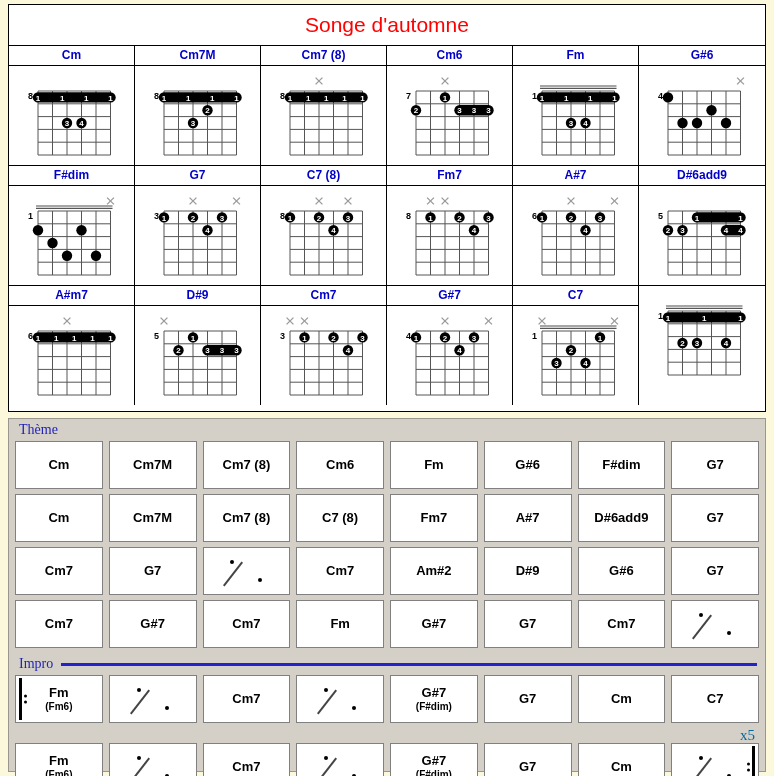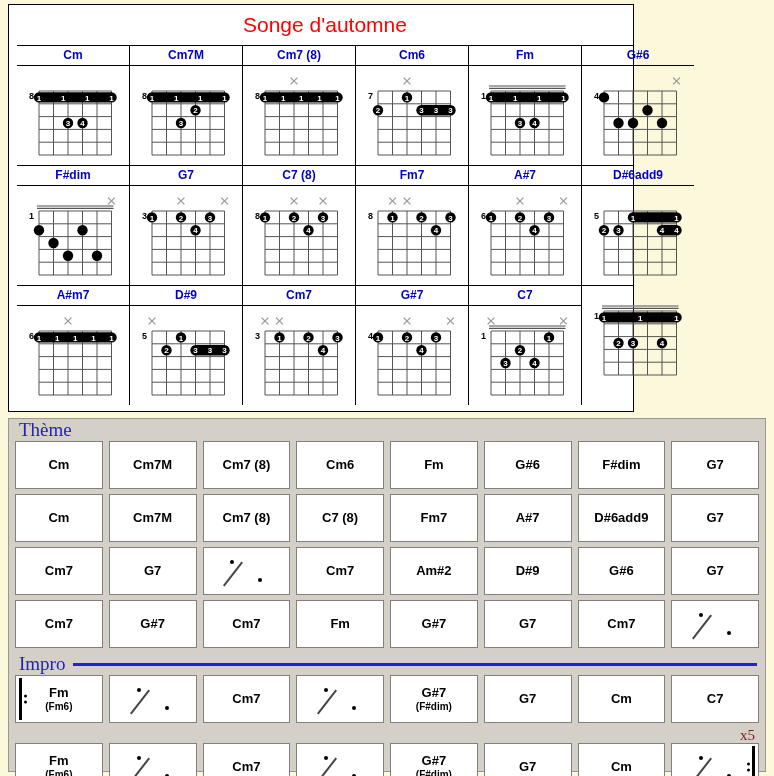--- a/index.html
+++ b/index.html
@@ -4,22 +4,22 @@
 <style>
   html,body{margin:0;padding:0;}
   body{
     width:774px;height:776px;
     background:#fbf8dc;
     font-family:"Liberation Sans",sans-serif;
     overflow:hidden;
   }
   
   .sheet{
-    position:absolute;left:8px;top:4px;width:626px;height:408px;
-    background:#ffffff;border:1px solid #000;box-sizing:border-box;padding-left:8px;
+    position:absolute;left:8px;top:4px;width:758px;height:408px;
+    background:#ffffff;border:1px solid #000;box-sizing:border-box;
   }
   .title{
     height:40px;line-height:40px;text-align:center;
     color:#ff0000;font-size:21px;font-family:"Liberation Sans",sans-serif;
     border-bottom:1px solid #000;
   }
   
   .chordrows{display:block;}
   .chordrow{display:flex;border-bottom:1px solid #000;}
   .chordrow:last-child{border-bottom:none;}
@@ -43,21 +43,21 @@
   .prog{
     position:absolute;left:8px;top:418px;width:758px;height:354px;
     background:#d4d0c8;border:1px solid #9a968e;box-sizing:border-box;
     padding:0 6px;
   }
   .sectionhdr{
     position:relative;height:22px;display:flex;align-items:center;
   }
   .sectionhdr .lbl{
     font-family:"Liberation Serif",serif;
-    font-size:19px;color:#2222bb;padding-left:4px;padding-right:8px;
+    font-size:14px;color:#2222bb;padding-left:4px;padding-right:8px;
     white-space:nowrap;
   }
   .sectionhdr .rule{
     flex:1;height:3px;background:#2222cc;margin-right:2px;
   }
   .gridrow{display:flex;gap:6px;margin-bottom:5px;align-items:stretch;}
   .cell{
     position:relative;
     flex:1 1 0;height:48px;
     background:#ffffff;border:1px solid #808080;
@@ -85,21 +85,21 @@
   .repstart .dots{position:absolute;left:6px;top:50%;transform:translateY(-50%);}
   .repstart .dots span{display:block;width:3px;height:3px;background:#000;border-radius:50%;margin:3px 0;}
   .repend{
     position:absolute;right:2px;top:2px;bottom:2px;width:10px;
   }
   .repend .thick{position:absolute;right:1px;top:0;bottom:0;width:3px;background:#000;}
   .repend .dots{position:absolute;right:6px;top:50%;transform:translateY(-50%);}
   .repend .dots span{display:block;width:3px;height:3px;background:#000;border-radius:50%;margin:3px 0;}
   .xcount{
     text-align:right;font-family:"Liberation Serif",serif;
-    font-size:15px;color:#7f1d1d;height:15px;line-height:15px;
+    font-size:15px;color:#0369a1;height:15px;line-height:15px;
     padding-right:4px;
   }
 </style>
 </head>
 <body>
 
 <div class="sheet">
   <div class="title">Songe d'automne</div>
   <div class="chordrows" id="chord-grid">
       <div class="chordrow">

